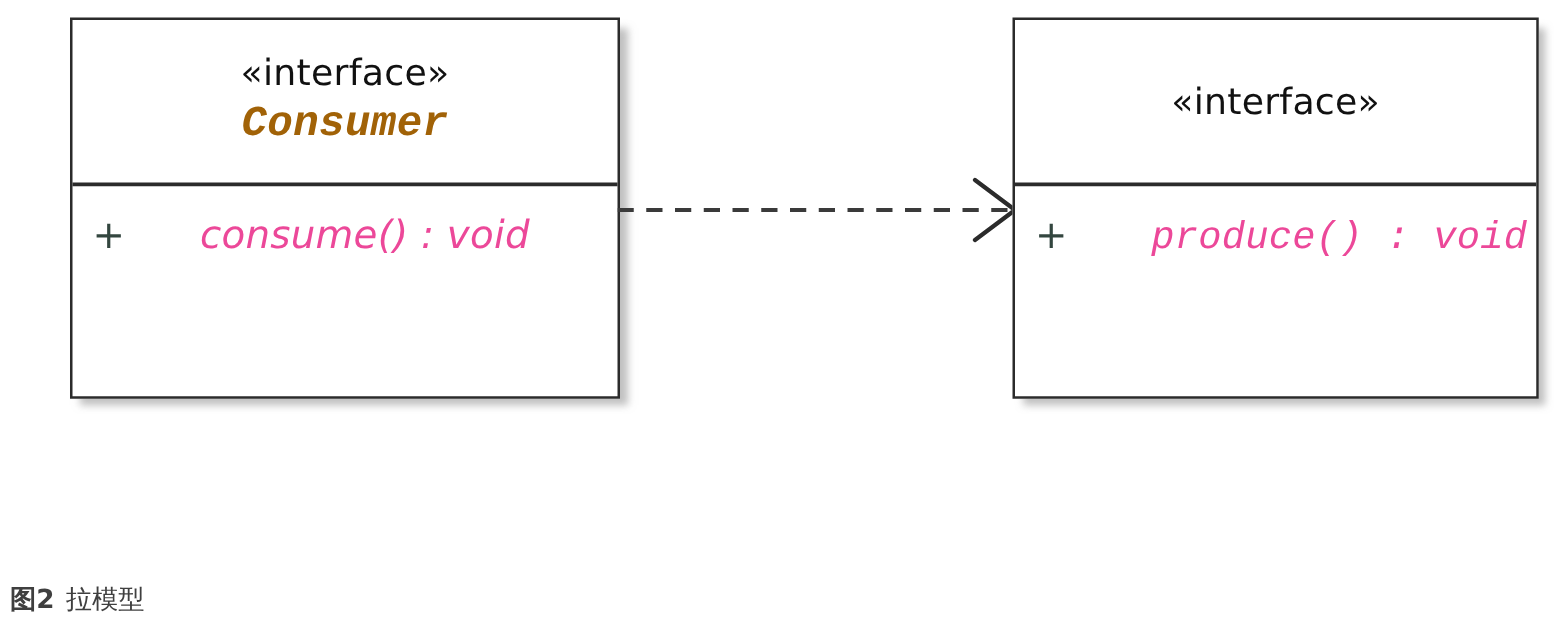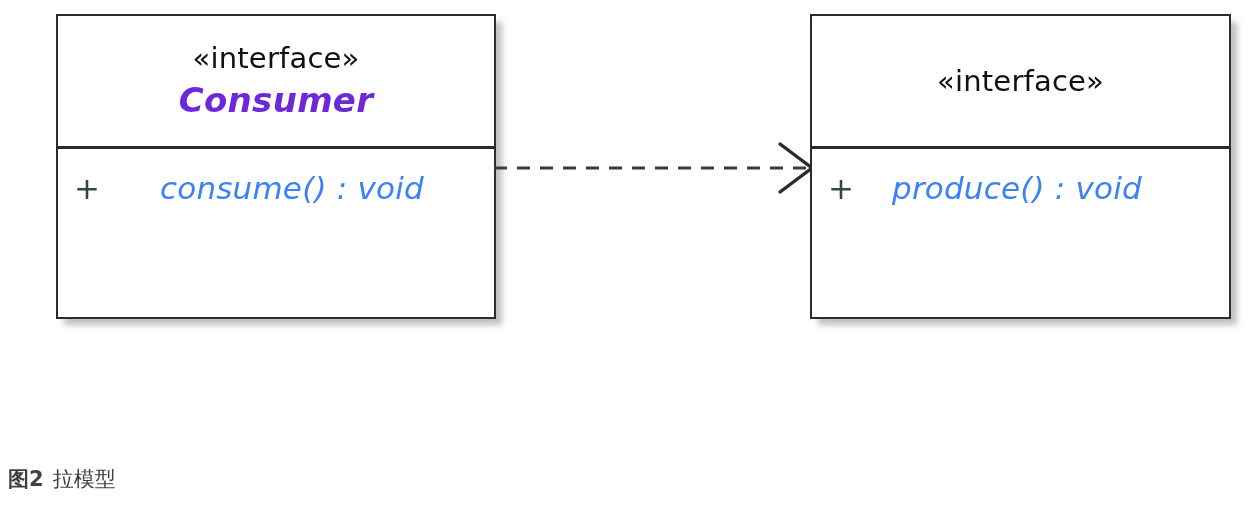--- a/index.html
+++ b/index.html
@@ -44,24 +44,25 @@
     font-size: 29px;
     font-weight: 400;
     color: #111111;
     line-height: 1.05;
     letter-spacing: 0.2px;
   }
   .class-name {
     font-size: 34px;
     font-weight: 700;
     font-style: italic;
-    color: #6d28d9;
+    color: #a16207;
     line-height: 1.1;
     margin-top: 9px;
     letter-spacing: 0.3px;
+    font-family: Liberation Mono, monospace;
   }
 
   
   .box-ops {
     position: absolute;
     left: 0; right: 0;
     top: 133px;
     bottom: 0;
     padding-top: 21px;
   }
@@ -77,26 +78,26 @@
     padding-left: 16px;
     box-sizing: border-box;
     font-size: 31px;
     font-weight: 400;
     color: #33463f;
   }
   .op-signature {
     font-size: 31px;
     font-style: italic;
     font-weight: 400;
-    color: #3b82f6;
+    color: #ec4899;
     letter-spacing: 0.2px;
     text-align: right;
   }
   .uml-box.left  .op-signature { margin-left: 50px; }
-  .uml-box.right .op-signature { margin-left: 28px; }
+  .uml-box.right .op-signature { margin-left: 57px; font-family: Liberation Mono, monospace; }
 
   
   .dependency {
     position: absolute;
     left: 494px;
     top: 136px;
     width: 322px;
     height: 66px;
     overflow: visible;
   }

